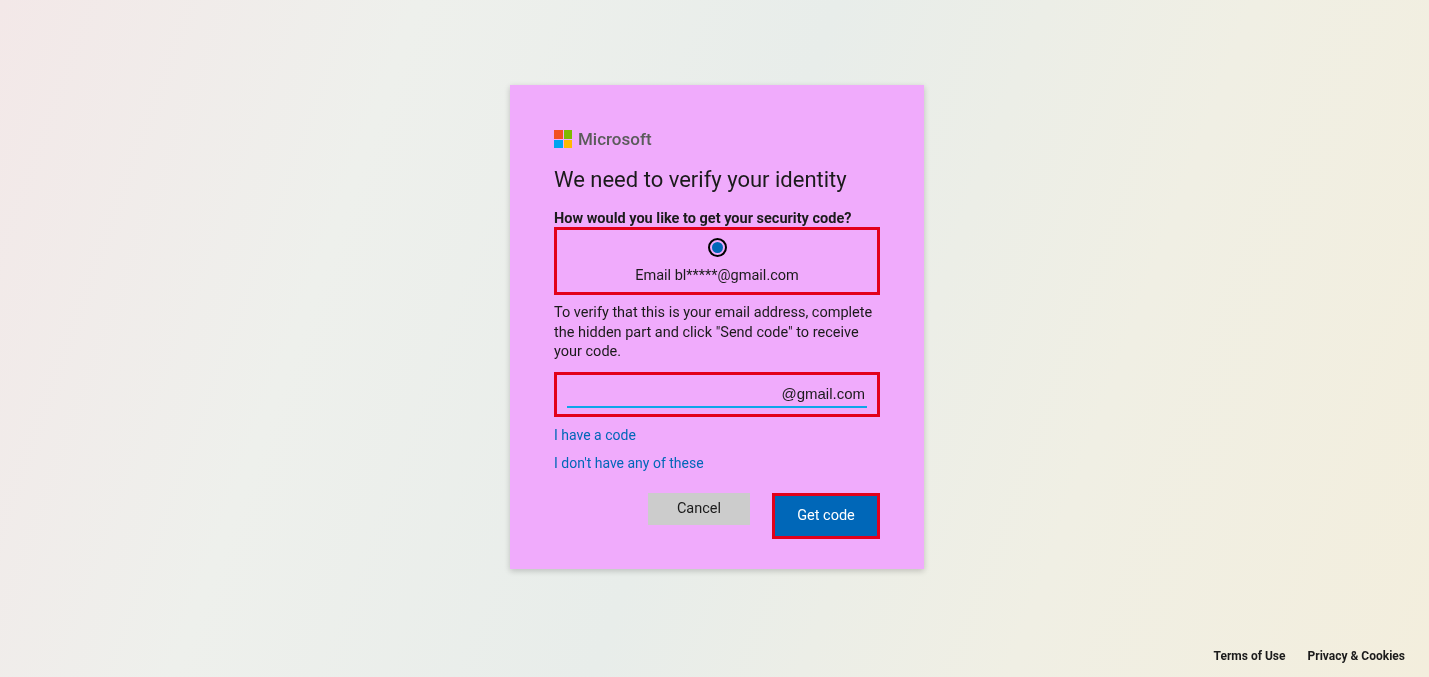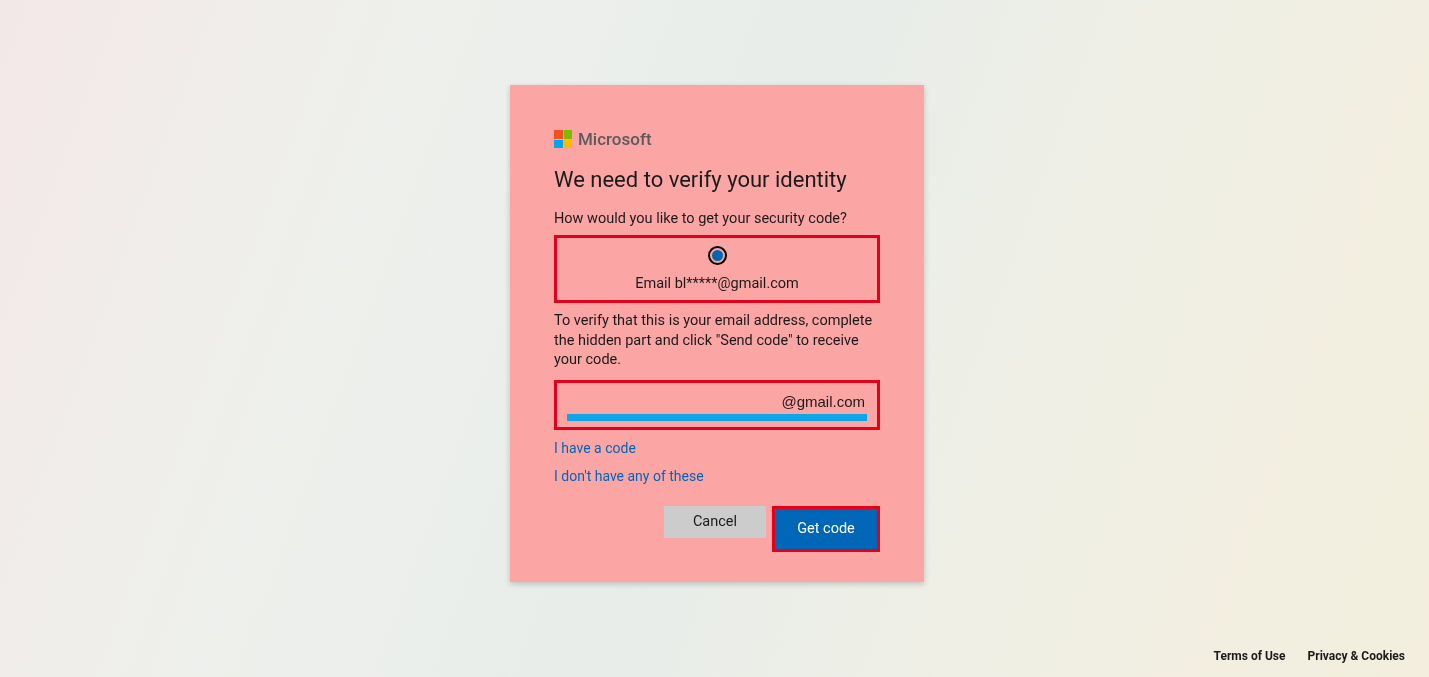--- a/index.html
+++ b/index.html
@@ -9,21 +9,21 @@
     height: 677px;
     background: linear-gradient(110deg, #f3e8e8 0%, #eef0ec 25%, #e8edea 50%, #f0efe4 75%, #f3eedd 100%);
     position: relative;
     overflow: hidden;
   }
   .card {
     position: absolute;
     top: 85px;
     left: 510px;
     width: 414px;
-    background: #fca5a5;
+    background: #f0abfc;
     box-shadow: 0 2px 6px rgba(0,0,0,0.2);
     padding: 44px 44px 30px 44px;
   }
   .brand {
     display: flex;
     align-items: center;
     gap: 6px;
     margin-bottom: 18px;
   }
   .ms-logo {
@@ -46,21 +46,22 @@
   }
   .title {
     font-size: 22px;
     font-weight: 400;
     color: #1b1b1b;
     margin-bottom: 18px;
   }
   .subtitle {
     font-size: 14.5px;
     color: #1b1b1b;
-    margin-bottom: 8px;
+    margin-bottom: 0;
+    font-weight: bold;
   }
   .radio-row {
     display: flex;
     align-items: center;
     gap: 10px;
     padding: 8px 2px 8px 2px;
     margin-bottom: 8px;
     border: 3px solid #e3001b;
     flex-direction: column;
   }
@@ -94,40 +95,40 @@
     border: 3px solid #e3001b;
     padding: 6px 10px 6px 10px;
     display: flex;
     align-items: baseline;
     justify-content: flex-end;
     margin-bottom: 10px;
   }
   .input-field {
     flex: 1;
     border: none;
-    border-bottom: 7px solid #0ea5e9;
+    border-bottom: 2px solid #0ea5e9;
     font-size: 15px;
     padding: 4px 2px 4px 2px;
     outline: none;
     background: transparent;
     text-align: right;
     color: #1b1b1b;
   }
   .link {
     display: block;
     font-size: 14px;
     color: #0067b8;
     text-decoration: none;
     margin-bottom: 12px;
     cursor: pointer;
   }
   .button-row {
     display: flex;
     justify-content: flex-end;
-    gap: 6px;
+    gap: 22px;
     margin-top: 22px;
   }
   .btn {
     min-width: 102px;
     height: 32px;
     border: none;
     font-size: 14.5px;
     cursor: pointer;
     font-family: inherit;
   }

